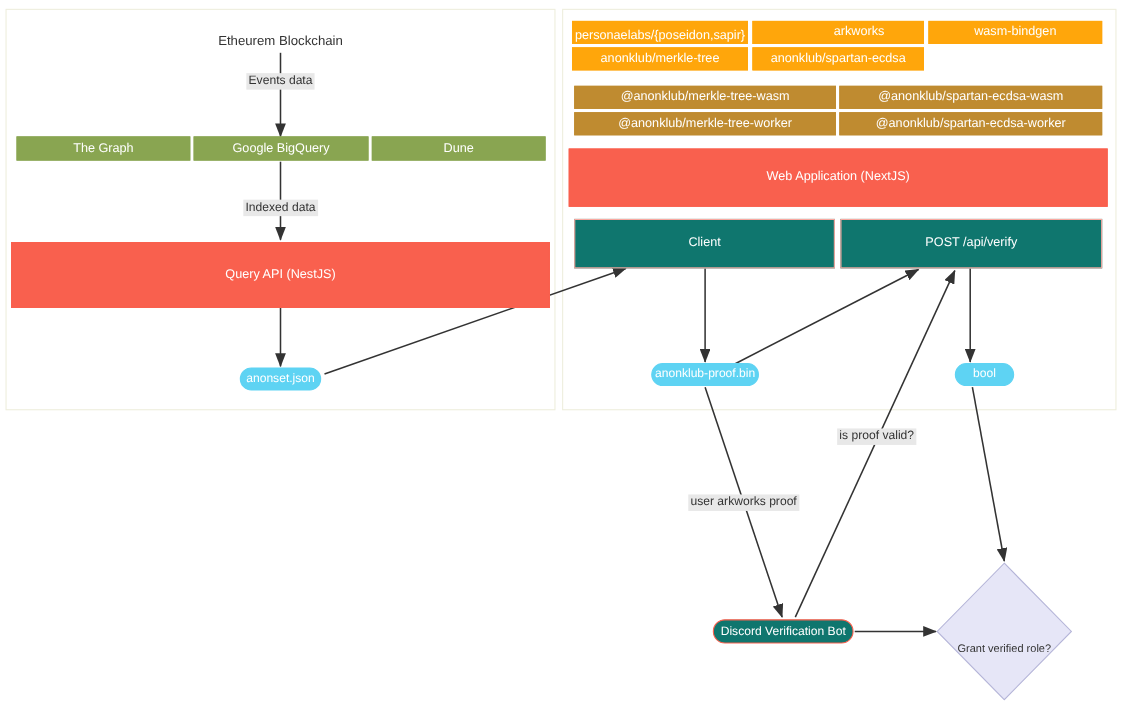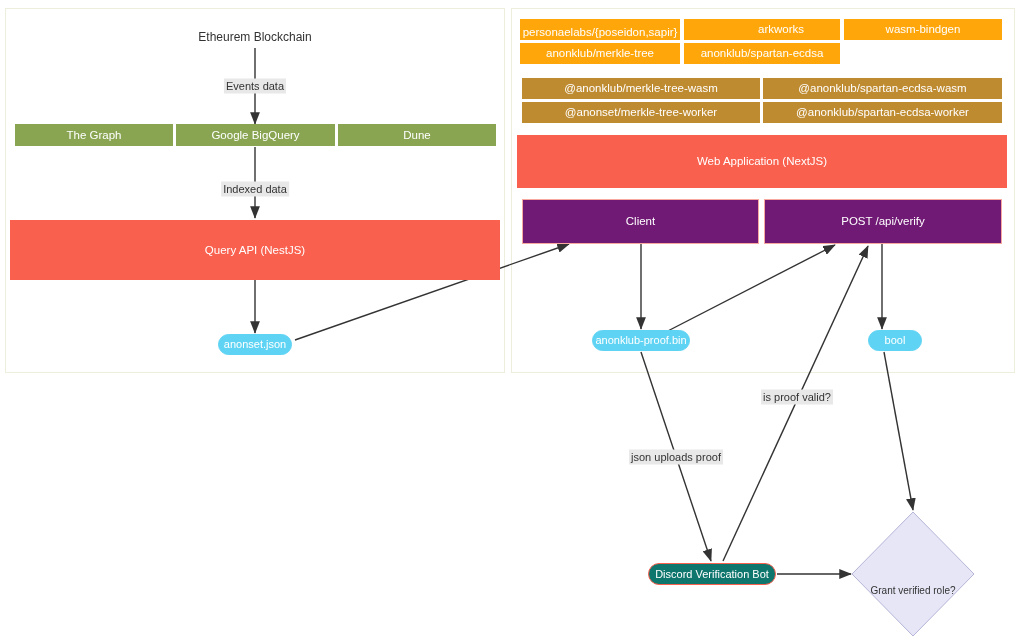--- a/index.html
+++ b/index.html
@@ -52,21 +52,21 @@
     background: #89a551;
     border: 1px solid #89a551;
     color: #ffffff;
   }
   .node-red {
     background: #f9604e;
     border: 1px solid #f9604e;
     color: #ffffff;
   }
   .node-pink {
-    background: #701a75;
+    background: #0f766e;
     border: 1px solid #f9a8a0;
     color: #ffffff;
   }
   .node-orange {
     background: #ffa60b;
     border: 1px solid #ffa60b;
     color: #ffffff;
   }
   .node-brown {
     background: #bf8b30;
@@ -201,21 +201,21 @@
   </div>
 
   <div class="node node-brown" style="left:522px; top:78px; width:238px; height:21px;">
     <span>@anonklub/merkle-tree-wasm</span>
   </div>
   <div class="node node-brown" style="left:763px; top:78px; width:239px; height:21px;">
     <span>@anonklub/spartan-ecdsa-wasm</span>
   </div>
 
   <div class="node node-brown" style="left:522px; top:102px; width:238px; height:21px;">
-    <span>@anonset/merkle-tree-worker</span>
+    <span>@anonklub/merkle-tree-worker</span>
   </div>
   <div class="node node-brown" style="left:763px; top:102px; width:239px; height:21px;">
     <span>@anonklub/spartan-ecdsa-worker</span>
   </div>
 
   <div class="node node-red" style="left:517px; top:135px; width:490px; height:53px;justify-content:center;">
     <span>Web Application (NextJS)</span>
   </div>
 
   <div class="node node-pink" style="left:522px; top:199px; width:237px; height:45px;">
@@ -236,26 +236,26 @@
     <span>Discord Verification Bot</span>
   </div>
 
   <div class="diamond-wrap" style="left:851px; top:511px; width:124px; height:126px;">
     <svg class="diamond-shape" width="124" height="126" viewBox="0 0 124 126">
       <polygon points="62,1 123,63 62,125 1,63" fill="#e6e6f7" stroke="#b5b5d8" stroke-width="1"></polygon>
     </svg>
     <div class="diamond-label">Grant verified role?</div>
   </div>
 
-  <div class="edge-label" style="left:255px; top:86px;">
+  <div class="edge-label" style="left:255px; top:74px;">
     <span>Events data</span>
   </div>
   <div class="edge-label" style="left:255px; top:189px;">
     <span>Indexed data</span>
   </div>
   <div class="edge-label" style="left:676px; top:457px;">
-    <span>json uploads proof</span>
+    <span>user arkworks proof</span>
   </div>
   <div class="edge-label" style="left:797px; top:397px;">
     <span>is proof valid?</span>
   </div>
 
 </div>
 
 </body></html>

